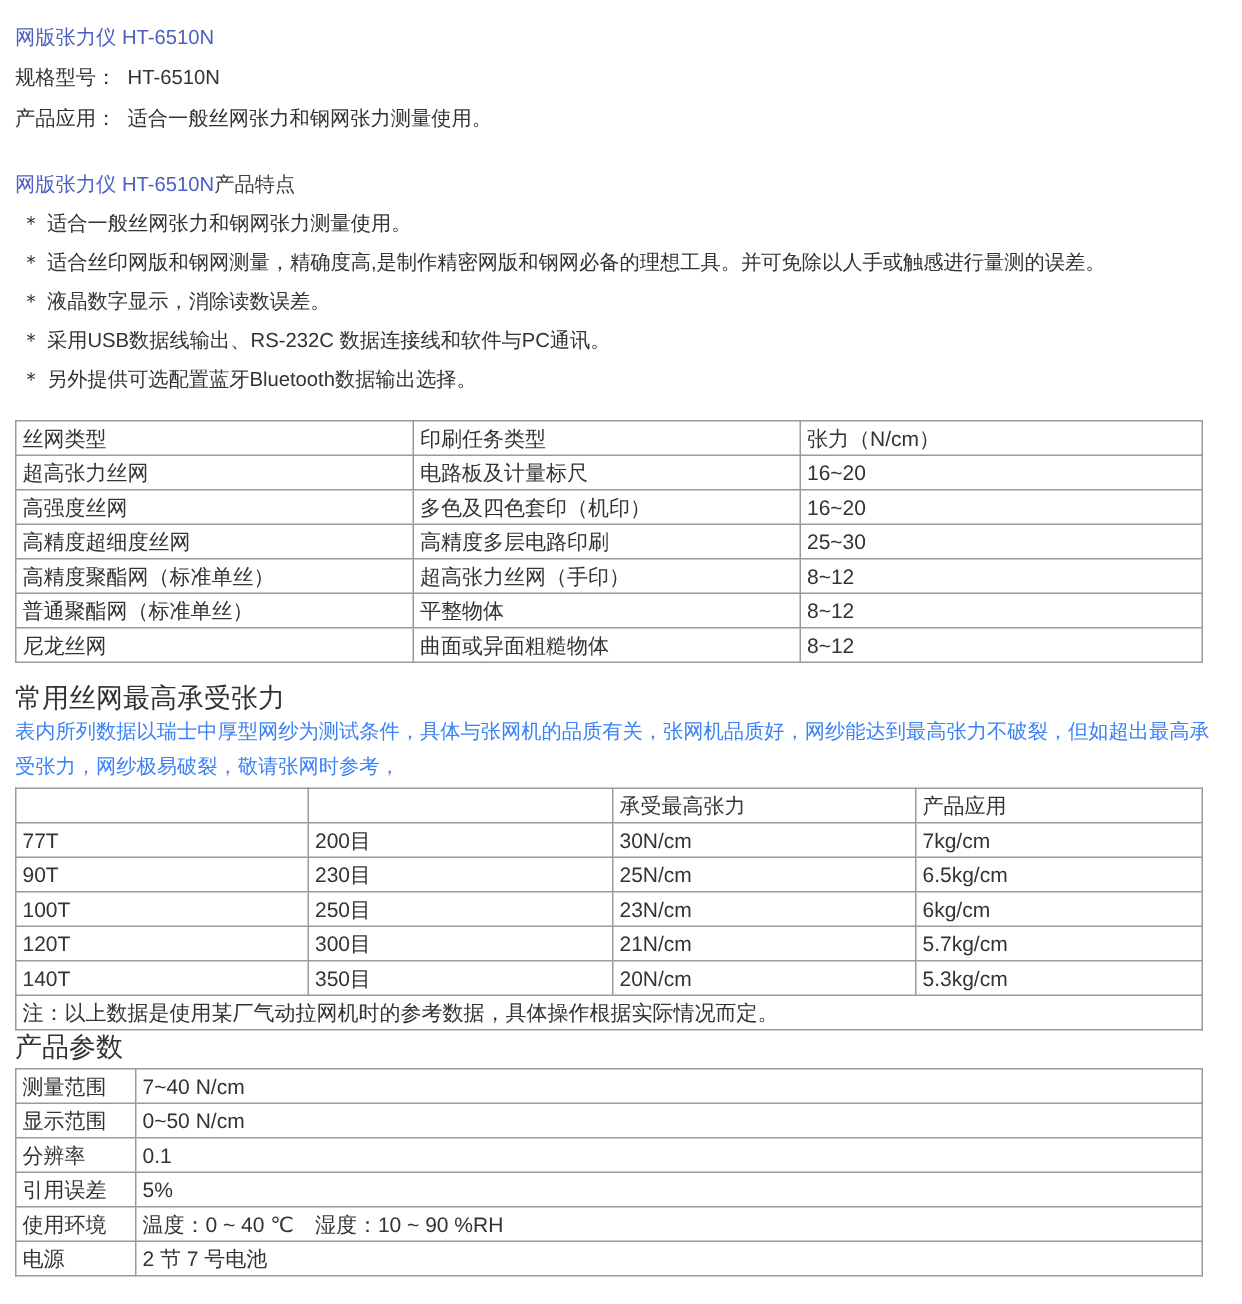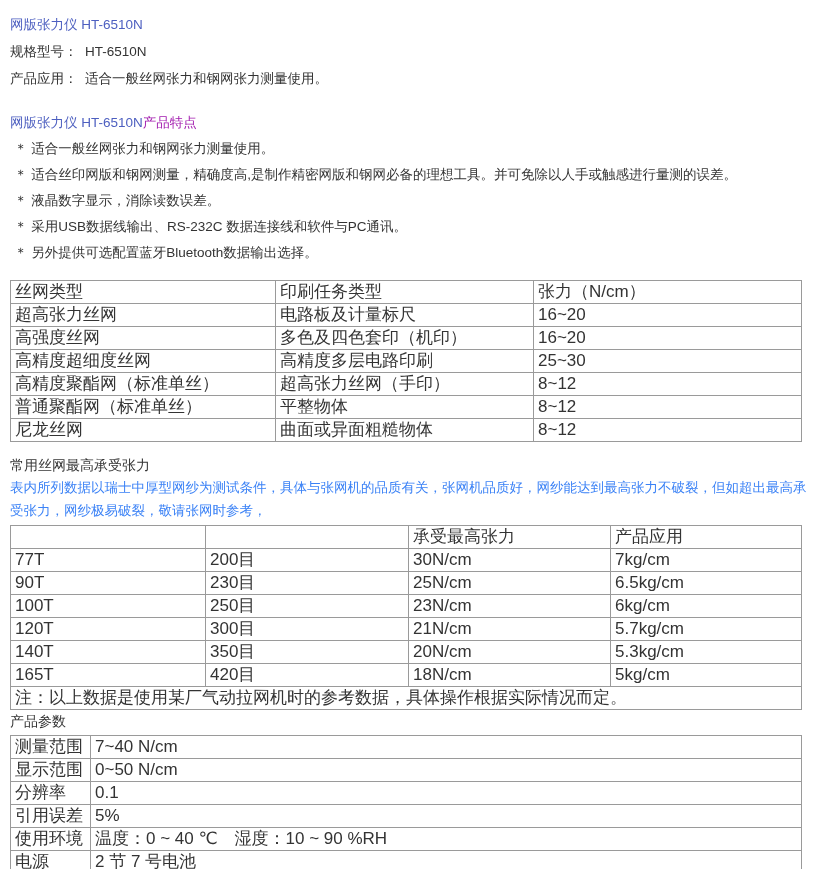--- a/index.html
+++ b/index.html
@@ -40,51 +40,51 @@
   }
   .gap {
     height: 17px;
   }
   .feat-head {
     margin: 0 0 3px 0;
     line-height: 22px;
     color: #4d5fc0;
     white-space: nowrap;
   }
-  .feat-head .tail { color: #a21caf; }
+  .feat-head .tail { color: #404040; }
 
   .feat-item {
     margin: 4px;
     line-height: 22px;
     color: #333333;
   }
   .plain-line {
     margin: 0;
     line-height: 22px;
     color: #333333;
   }
   .sec-head {
     margin: 0;
     line-height: 22px;
     color: #333333;
-    font-size: 14px;
+    font-size: 18px;
   }
   .note-para {
     margin: 0;
     line-height: 23px;
     color: #3b82f6;
   }
 
   
   table.grid {
     border-collapse: collapse;
     table-layout: fixed;
     width: 791px;
     margin: 0;
-    font-size: 17px;
+    font-size: 14px;
     color: #333333;
   }
   table.grid td {
     border: 1px solid #9a9a9a;
     padding: 1px 4px 2px 4px;
     height: 19px;
     line-height: 18px;
     vertical-align: middle;
     white-space: nowrap;
     overflow: hidden;
@@ -216,26 +216,20 @@
         <td>21N/cm</td>
         <td>5.7kg/cm</td>
       </tr>
       <tr>
         <td>140T</td>
         <td>350目</td>
         <td>20N/cm</td>
         <td>5.3kg/cm</td>
       </tr>
       <tr>
-        <td>165T</td>
-        <td>420目</td>
-        <td>18N/cm</td>
-        <td>5kg/cm</td>
-      </tr>
-      <tr>
         <td colspan="4">注：以上数据是使用某厂气动拉网机时的参考数据，具体操作根据实际情况而定。</td>
       </tr>
     </tbody>
   </table>
 
   <div class="sec-head">产品参数</div>
 
   <div class="sp-3"></div>
 
   <table class="grid">

